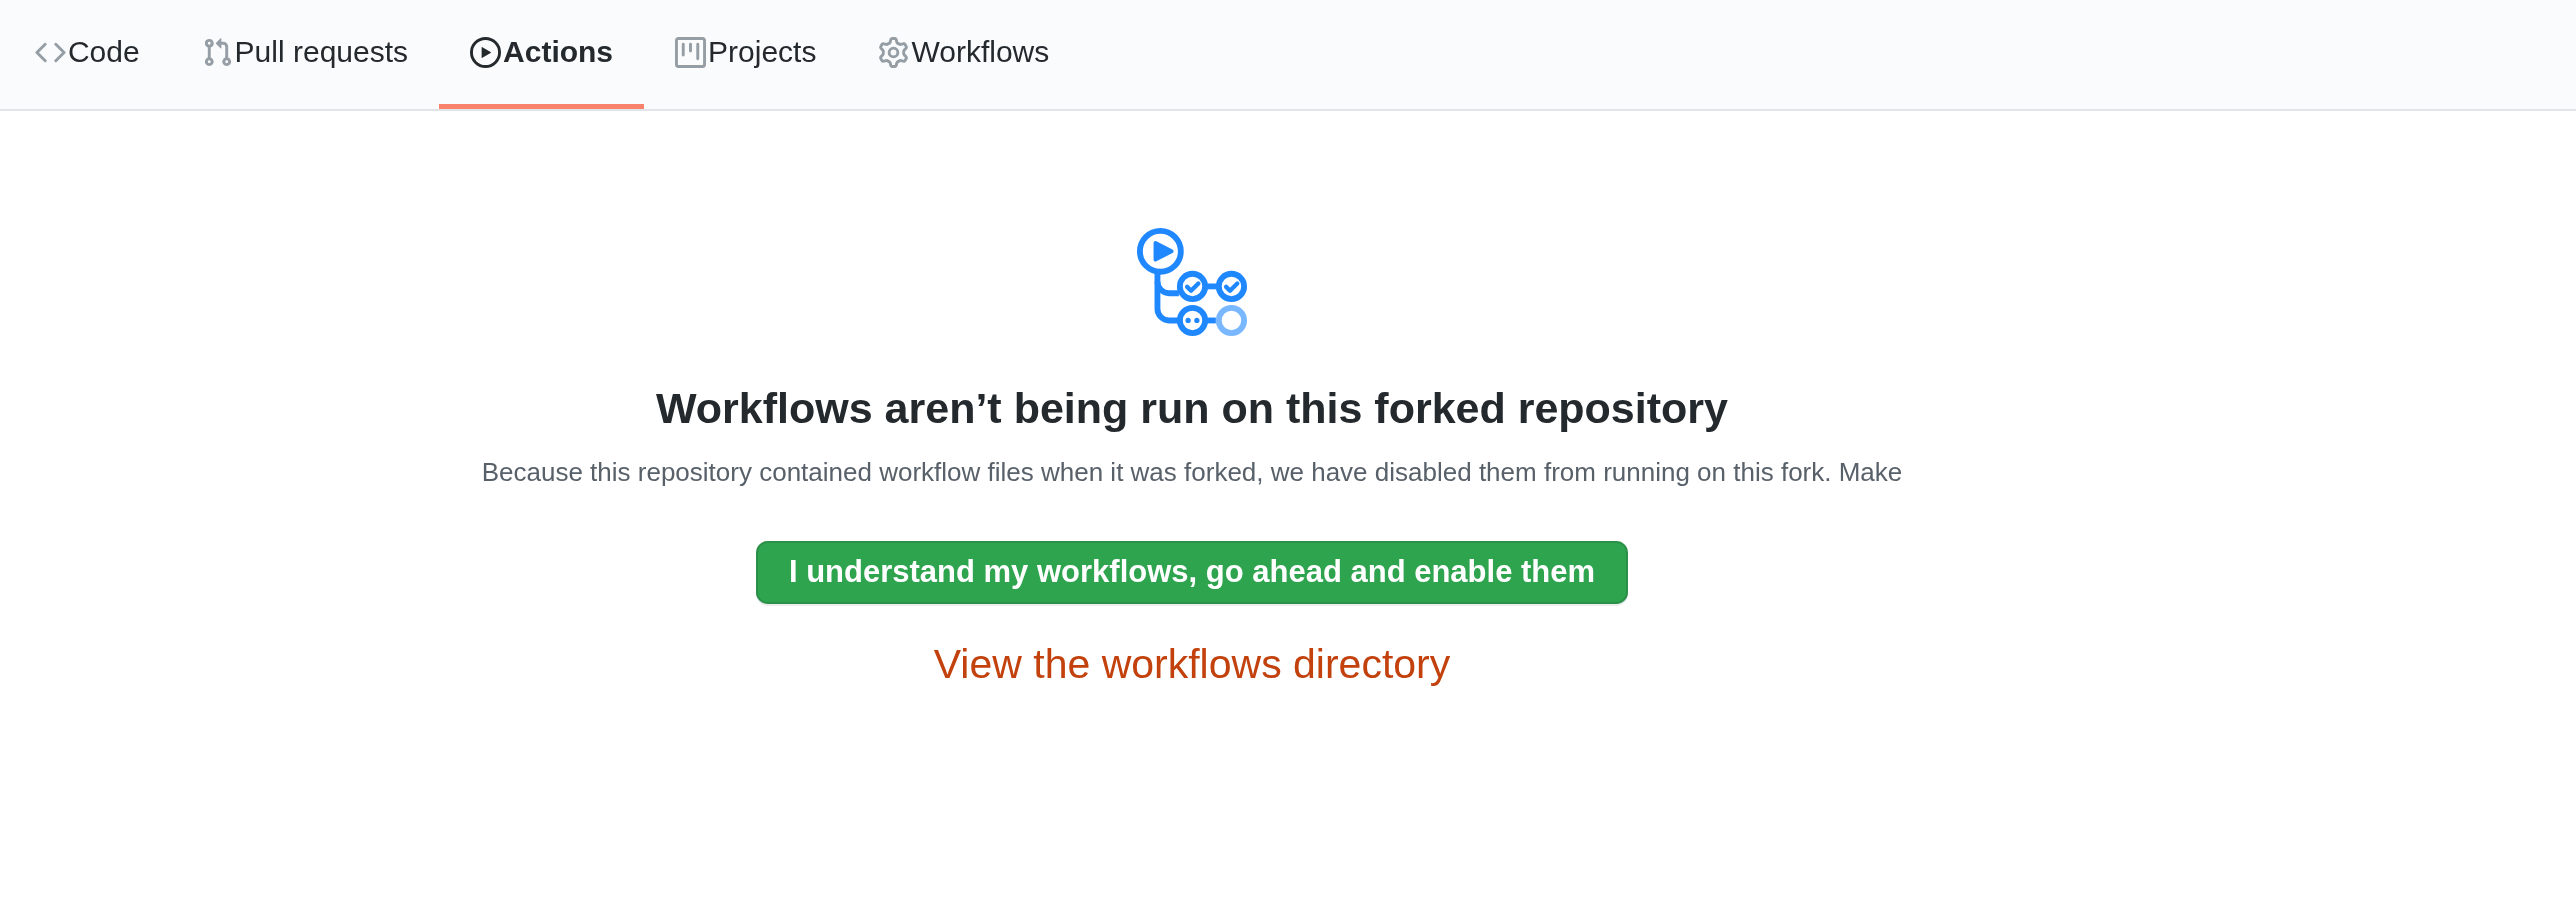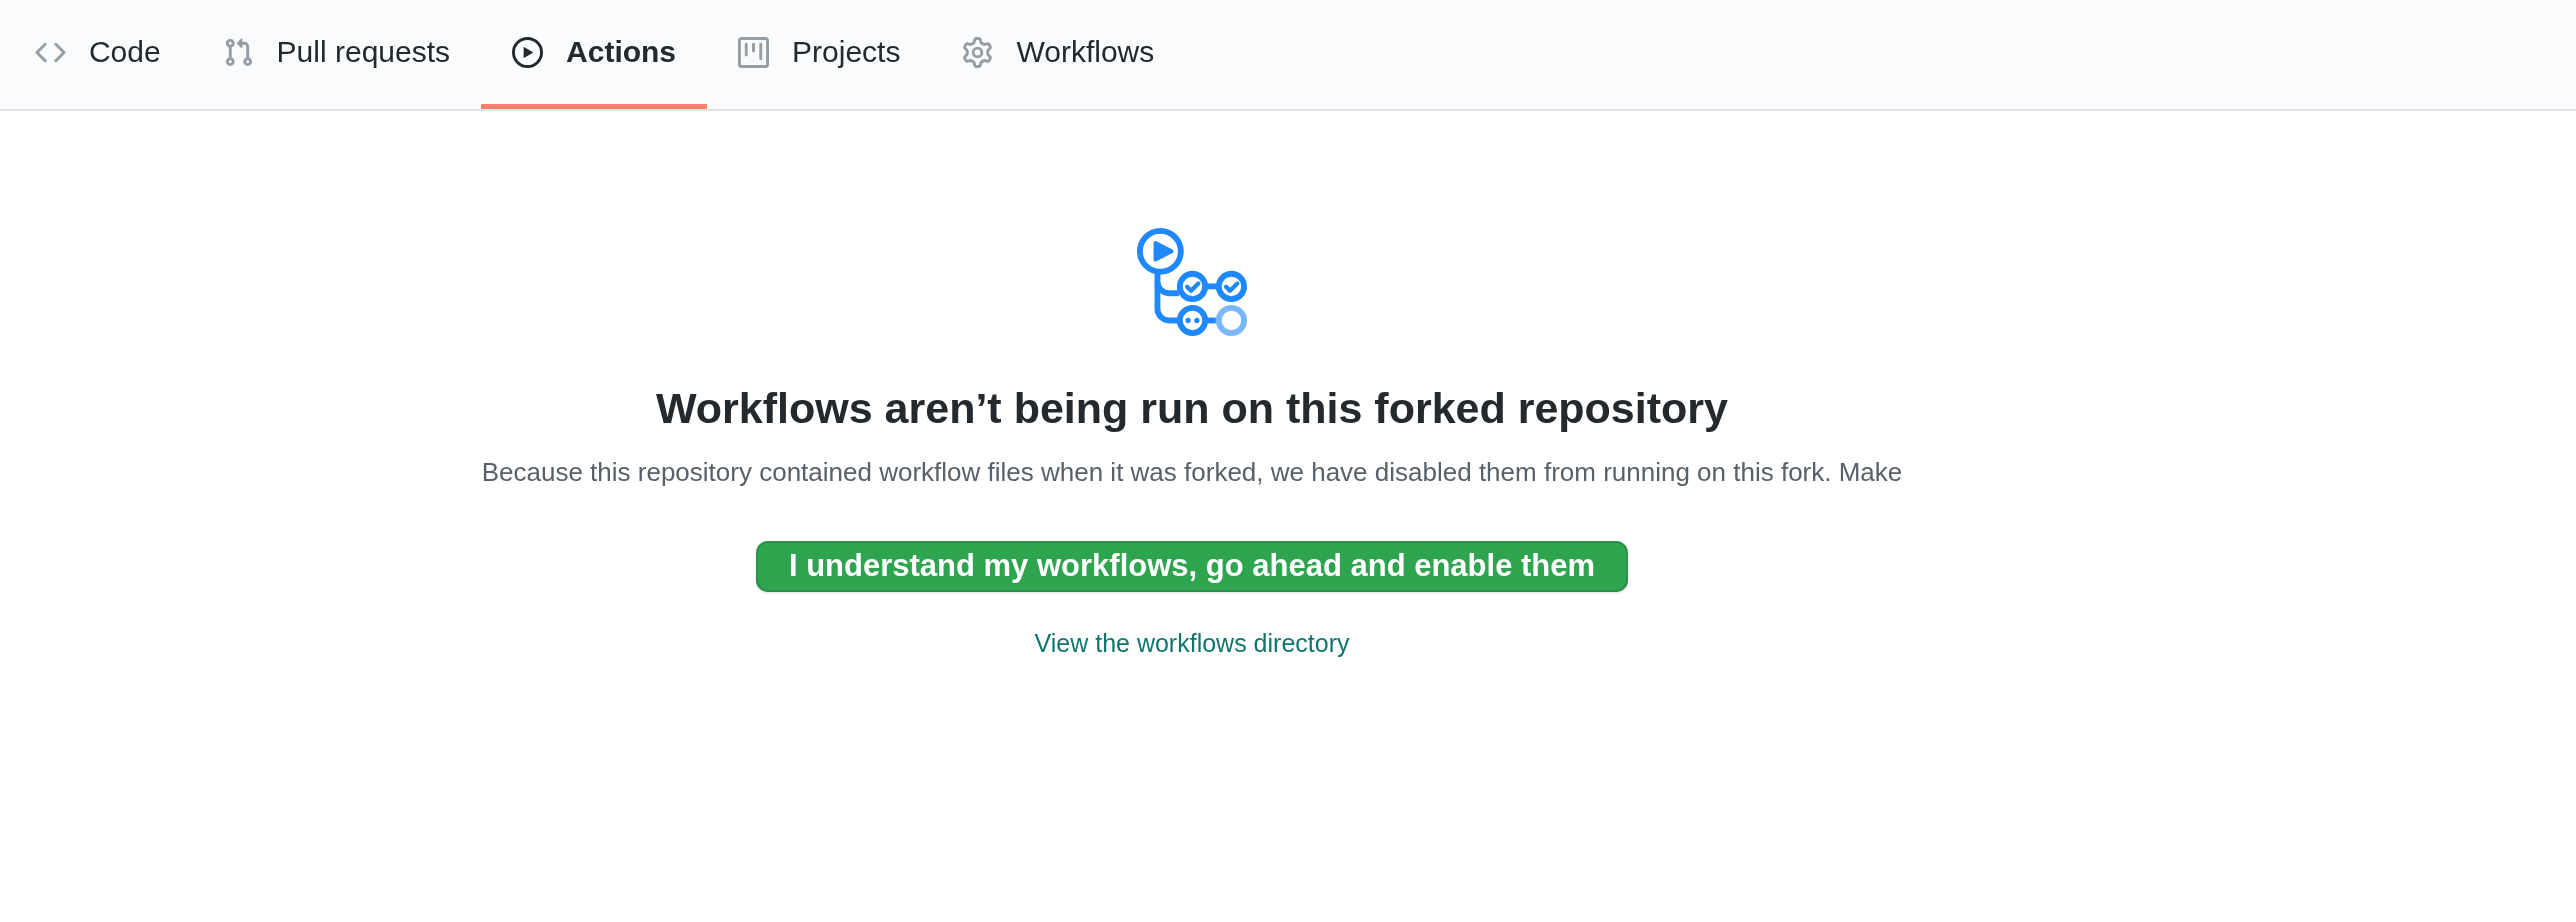--- a/index.html
+++ b/index.html
@@ -16,21 +16,21 @@
     height: 111px;
     background: #fafbfc;
     border-bottom: 2px solid #e1e4e8;
     display: flex;
     align-items: stretch;
     padding-left: 3.9px;
   }
   .tab {
     display: flex;
     align-items: center;
-    gap: 23px;
+    gap: 2px;
     padding: 0 31px;
     font-size: 30px;
     color: #24292e;
     border-bottom: 5.9px solid transparent;
     cursor: pointer;
     white-space: nowrap;
   }
   .tab svg { width: 31px; height: 31px; flex: none; display: block; }
   .tab .octicon { fill: #959da5; }
   .tab.selected { font-weight: bold; border-bottom-color: #f9826c; }
@@ -53,37 +53,37 @@
   .bs-body {
     margin-top: 15.6px;
     font-size: 26px;
     line-height: 43px;
     color: #586069;
   }
   .bs-body span { display: block; }
   .enable-btn {
     margin-top: 47px;
     display: inline-block;
-    height: 51px;
+    height: 63px;
     padding: 0 31px;
     font-family: "Liberation Sans", sans-serif;
     font-size: 31px;
     font-weight: bold;
     color: #ffffff;
     background: #2ea44f;
     border: 2px solid rgba(27, 31, 35, 0.15);
     border-radius: 11.7px;
     box-shadow: 0 2px 0 rgba(27, 31, 35, 0.08);
     cursor: pointer;
   }
   .view-link {
     display: inline-block;
     margin-top: 37px;
-    font-size: 25px;
-    color: #0f766e;
+    font-size: 41px;
+    color: #c2410c;
     text-decoration: none;
     cursor: pointer;
   }
 </style>
 </head>
 <body>
 
 <nav class="tabbar">
 
   <div class="tab">

